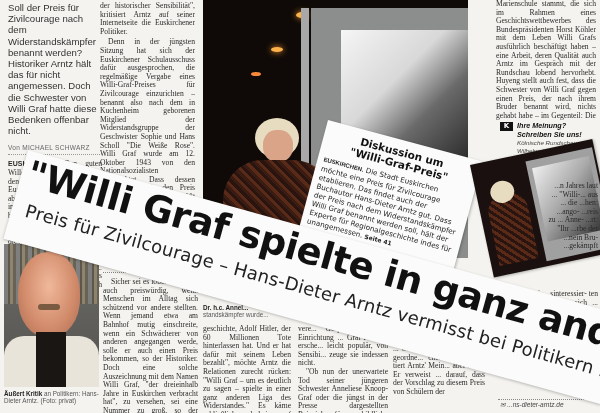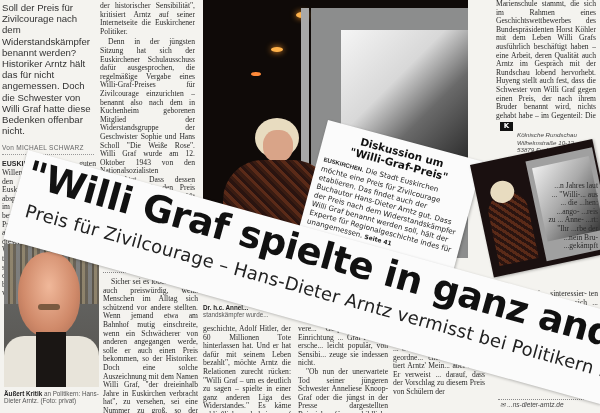--- a/index.html
+++ b/index.html
@@ -12,21 +12,21 @@
   .dateline{font-family:"Liberation Sans",sans-serif;font-weight:bold;font-size:7px;}
   .caption{font-family:"Liberation Sans",sans-serif;font-size:6.8px;line-height:8px;color:#555;}
   .caption b{color:#222;}
   .headline{font-family:"DejaVu Sans",sans-serif;font-weight:bold;color:#111;white-space:nowrap;}
   .subline{font-family:"DejaVu Sans",sans-serif;font-weight:normal;color:#222;white-space:nowrap;}
   .dotted{border-top:1px dotted #888;}
 </style>
 </head>
 <body>
 
-<div class="abs" style="left:2px;top:2px;width:92px;">
+<div class="abs" style="left:8px;top:2px;width:92px;">
   <div class="lead">Soll der Preis für Zivilcourage nach dem Widerstandskämpfer benannt werden? Historiker Arntz hält das für nicht angemessen. Doch die Schwester von Willi Graf hatte diese Bedenken offenbar nicht.</div>
   <div class="byline" style="margin-top:8px;border-bottom:1px dotted #999;padding-bottom:3px;">Von MICHAEL SCHWARZ</div>
   <div class="col" style="margin-top:5px;width:94px;">
     <span class="dateline">EUSKIRCHEN.</span>
     <span>Den guten Willen will Hans-Dieter Arntz den Politikern im Stadtrat Euskirchen gar nicht absprechen. Dass Schüler, die im Alltag Zivilcourage bewiesen haben, mit einem Preis geehrt werden sollen, sei aller Ehren wert. Doch dass dieser Preis den Namen eines Widerstandskämpfers W... tragen soll, halt de... schichtslehrer ... schule, d... chern m... schichte... als bedenklic... Meinung nach von ...</span>
   </div>
 </div>
 
 <div class="abs col" style="left:100px;top:2px;width:95px;height:200px;overflow:hidden;">
   <p>der historischer Sensibilität", kritisiert Arntz auf seiner Internetseite die Euskirchener Politiker.</p>
@@ -56,20 +56,24 @@
     <b style="font-size:6px;">Seite 41</b>
   </div>
 </div>
 
 <div class="abs col" style="left:496px;top:0;width:100px;height:120px;overflow:hidden;">
   <p>Marienschule stammt, die sich im Rahmen eines Geschichtswettbewerbes des Bundespräsidenten Horst Köhler mit dem Leben Willi Grafs ausführlich beschäftigt haben – eine Arbeit, deren Qualität auch Arntz im Gespräch mit der Rundschau lobend hervorhebt. Huyeng stellt auch fest, dass die Schwester von Willi Graf gegen einen Preis, der nach ihrem Bruder benannt wird, nichts gehabt habe – im Gegenteil: Die kürzlich verstorbene Schwester Grafs hatte im No-</p>
 </div>
 <div class="abs" style="left:500px;top:122px;width:100px;">
   <div style="display:flex;align-items:flex-start;gap:4px;">
     <span style="display:inline-block;width:13px;height:9px;background:#111;color:#fff;font-family:'DejaVu Sans',sans-serif;font-size:7px;line-height:9px;text-align:center;font-weight:bold;">K</span>
+    <div style="font-family:'Liberation Sans',sans-serif;font-weight:bold;font-style:italic;font-size:7.2px;line-height:8.5px;color:#111;">
+      <div>Ihre Meinung?</div>
+      <div>Schreiben Sie uns!</div>
+    </div>
   </div>
   <div style="margin-left:17px;font-family:'Liberation Sans',sans-serif;font-style:italic;font-size:6.2px;line-height:7.6px;color:#444;">
     <div>Kölnische Rundschau</div>
     <div>Wilhelmstraße 10-12</div>
     <div>53879 Euskirchen</div>
     <div>eusk@kr-redaktion.de</div>
     <div>Fax: 0 22 51/10 91 170</div>
   </div>
 </div>
 

